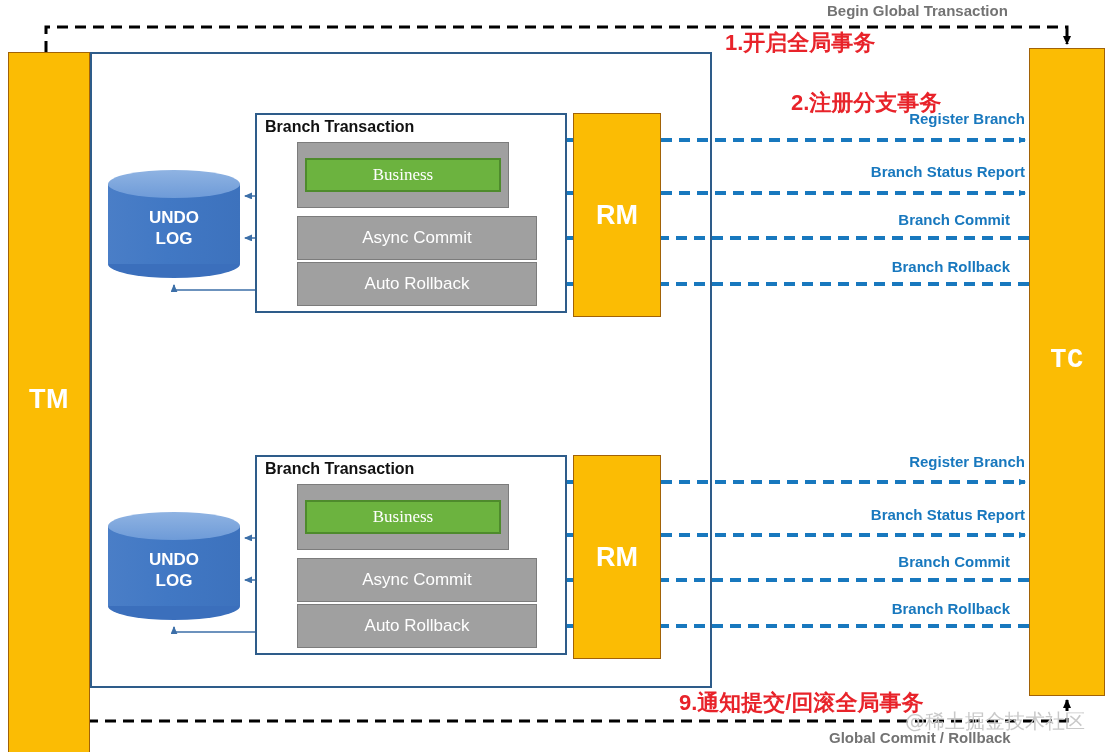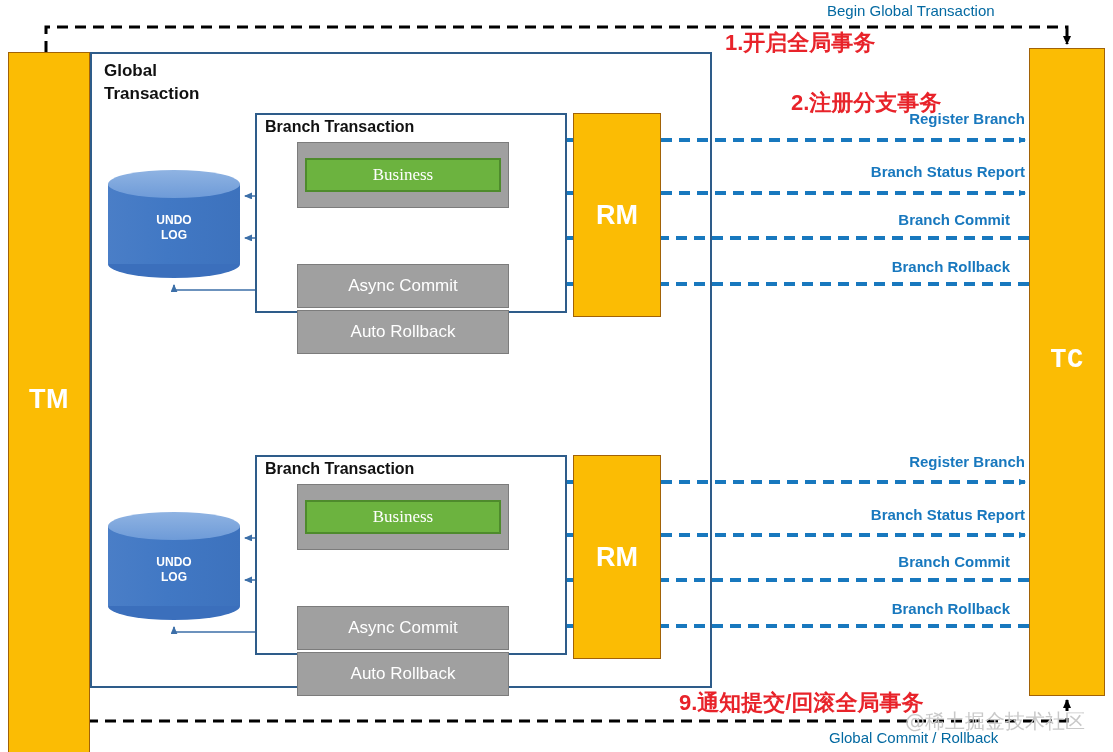--- a/index.html
+++ b/index.html
@@ -62,21 +62,21 @@
     display:flex;align-items:center;justify-content:center;
     color:#ffffff;font-size:17px;
   }
   .business-wrap{height:66px;font-family:Liberation Serif, serif;}
   .green-box{
     background:#6CB33F;border:2px solid #4E8B2C;
     box-sizing:border-box;width:196px;height:34px;
     display:flex;align-items:center;justify-content:center;
     color:#ffffff;font-size:17px;
   }
-  .row-panel{height:44px;width:212px;margin-top:48px;}
+  .row-panel{height:44px;width:240px;}
 
   
   #business-wrap-1{left:297px;top:142px;width:212px;}
   #async-commit-1{left:297px;top:216px;}
   #auto-rollback-1{left:297px;top:262px;}
   
   #business-wrap-2{left:297px;top:484px;width:212px;}
   #async-commit-2{left:297px;top:558px;}
   #auto-rollback-2{left:297px;top:604px;}
 
@@ -94,39 +94,39 @@
     background:linear-gradient(180deg,#8FB3E2 0%,#6E9BD8 100%);
   }
   .cyl-bottom{
     position:absolute;left:0;top:80px;width:132px;height:28px;
     border-radius:50%;
     background:#3B6FBC;
   }
   .cyl-text{
     position:absolute;left:0;top:22px;width:132px;height:72px;
     display:flex;flex-direction:column;align-items:center;justify-content:center;
-    color:#ffffff;font-size:12px;font-weight:bold;line-height:1.25;
+    color:#ffffff;font-size:17px;font-weight:bold;line-height:1.25;
     text-align:center;
   }
 
   
   .msg-label{
     font-size:15px;font-weight:bold;color:#1878BE;
     white-space:nowrap;text-align:right;
   }
 
   
   .step-label{
     font-size:22px;font-weight:bold;color:#E8232A;
     white-space:nowrap;
   }
 
   
   .end-label{
-    font-size:15px;font-weight:normal;color:#0369a1;white-space:nowrap;text-align:center;
+    font-size:15px;font-weight:bold;color:#737373;white-space:nowrap;text-align:center;
   }
 
   
   #watermark{
     left:905px;top:708px;
     font-size:20px;color:#C9C9C9;white-space:nowrap;
     font-family:"DejaVu Sans",sans-serif;
   }
   svg{position:absolute;left:0;top:0;pointer-events:none;}
 </style>
@@ -215,24 +215,20 @@
 
   <div class="abs pillar" id="tm-box">
     <span class="pillar-label">TM</span>
   </div>
 
   <div class="abs pillar" id="tc-box">
     <span class="pillar-label">TC</span>
   </div>
 
   <div class="abs" id="global-tx-box"></div>
-  <div class="abs" id="global-tx-title">
-    <div>Global</div>
-    <div>Transaction</div>
-  </div>
 
   <div class="abs branch-box" id="branch-box-1">
     <span class="branch-title">Branch Transaction</span>
   </div>
 
   <div class="abs gray-panel business-wrap" id="business-wrap-1">
     <div class="green-box">
       <span>Business</span>
     </div>
   </div>

